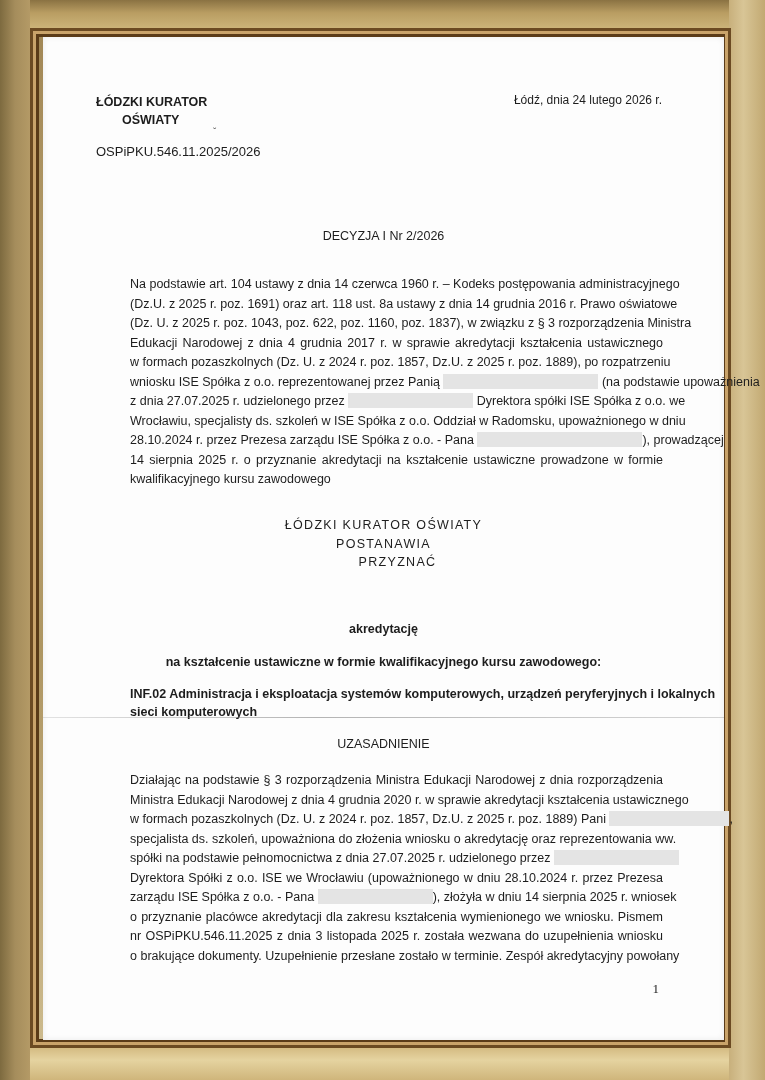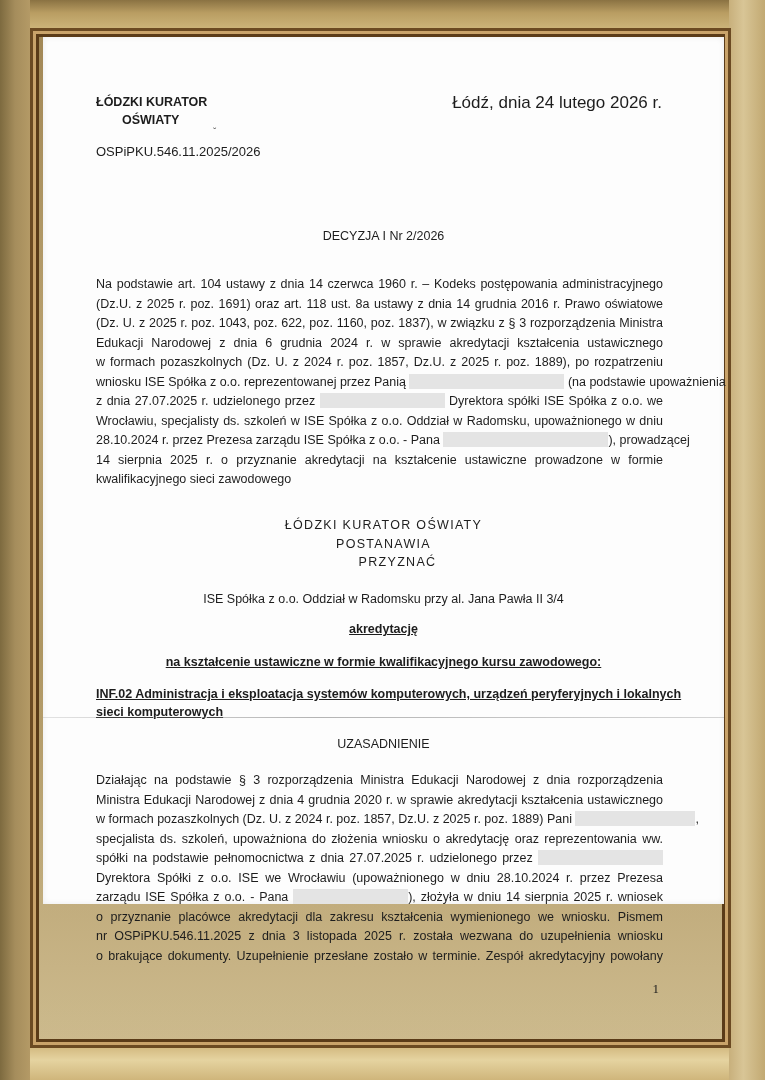--- a/index.html
+++ b/index.html
@@ -24,43 +24,43 @@
   .frame-right { position:absolute; right:0; top:0; bottom:0; width:36px;
     background: linear-gradient(90deg,#c8b07c 0%,#d8c596 40%,#c2a972 100%); }
   .frame-lip {
     position:absolute; left:30px; top:28px; width:701px; height:1020px;
     border: 3px solid #6b4a22;
     box-shadow: inset 0 0 0 3px #c9a36a, inset 0 0 0 6px #5a3b18;
     box-sizing: border-box;
   }
   
   .page {
-    position:absolute; left:43px; top:37px; width:681px; height:867px;
+    position:absolute; left:43px; top:37px; width:681px; height:1003px;
     background:#fdfdfd;
     box-shadow: inset 0 0 6px rgba(0,0,0,0.08);
     color:#1d1d1d;
     font-size:12.6px;
   }
   .abs { position:absolute; white-space:nowrap; }
   .org-name { left:53px; top:56px; font-weight:bold; font-size:12.5px; line-height:18px; }
   .org-name .l2 { padding-left:26px; display:block; }
-  .date { right:62px; top:56px; font-size:17px; }
+  .date { right:62px; top:56px; font-size:12px; }
   .ref { left:53px; top:107px; font-size:13px; }
   .mark { left:170px; top:90px; font-size:10px; color:#444; }
   .title { left:0; right:0; top:192px; text-align:center; font-weight:normal; font-size:12.5px; }
   .para {
     position:absolute; left:53px; width:567px;
     line-height:19.5px; text-align:justify; font-size:12.5px;
   }
-  .line { display:block; text-align:justify; text-align-last:justify; white-space:nowrap; }
+  .line { display:block; text-align:justify; text-align-last:justify; white-space:nowrap;margin-left:34px; }
   .line.last { text-align-last:left; }
   .redact { display:inline-block; background:#e4e4e4; height:15px; vertical-align:-3px; }
   .center { position:absolute; left:0; right:0; text-align:center; font-size:12.5px; }
   .spaced { letter-spacing:1.3px; }
-  .bold { font-weight:bold;text-decoration:underline; }
+  .bold { font-weight:bold; }
   .fold {
     position:absolute; left:0; right:0; top:680px; height:1px;
     background: linear-gradient(90deg, rgba(120,120,120,0.2), rgba(120,120,120,0.55) 40%, rgba(120,120,120,0.3));
   }
   .page-num { right:65px; top:944px; font-size:13px; font-family:"Liberation Serif", serif; }
 </style>
 </head>
 <body>
 
 <div class="frame">
@@ -80,34 +80,33 @@
   <div class="abs mark">ˇ</div>
   <div class="abs date">Łódź, dnia 24 lutego 2026 r.</div>
   <div class="abs ref">OSPiPKU.546.11.2025/2026</div>
 
   <div class="abs title">DECYZJA I Nr 2/2026</div>
 
   <div class="para" style="top:238px;">
     <span class="line">Na podstawie art. 104 ustawy z dnia 14 czerwca 1960 r. – Kodeks postępowania administracyjnego</span>
     <span class="line">(Dz.U. z 2025 r. poz. 1691) oraz art. 118 ust. 8a ustawy z dnia 14 grudnia 2016 r. Prawo oświatowe</span>
     <span class="line">(Dz. U. z 2025 r. poz. 1043, poz. 622, poz. 1160, poz. 1837), w związku z § 3 rozporządzenia Ministra</span>
-    <span class="line">Edukacji Narodowej z dnia 6 grudnia 2024 r. w sprawie akredytacji kształcenia ustawicznego</span>
+    <span class="line">Edukacji Narodowej z dnia 4 grudnia 2017 r. w sprawie akredytacji kształcenia ustawicznego</span>
     <span class="line">w formach pozaszkolnych (Dz. U. z 2024 r. poz. 1857, Dz.U. z 2025 r. poz. 1889), po rozpatrzeniu</span>
     <span class="line"><span>wniosku ISE Spółka z o.o. reprezentowanej przez Panią</span> <span class="redact" style="width:155px"></span> <span>(na podstawie upoważnienia</span></span>
     <span class="line"><span>z dnia 27.07.2025 r. udzielonego przez</span> <span class="redact" style="width:125px"></span> <span>Dyrektora spółki ISE Spółka z o.o. we</span></span>
     <span class="line">Wrocławiu, specjalisty ds. szkoleń w ISE Spółka z o.o. Oddział w Radomsku, upoważnionego w dniu</span>
     <span class="line"><span>28.10.2024 r. przez Prezesa zarządu ISE Spółka z o.o. - Pana</span> <span class="redact" style="width:165px"></span><span>), prowadzącej</span></span>
     <span class="line">14 sierpnia 2025 r. o przyznanie akredytacji na kształcenie ustawiczne prowadzone w formie</span>
-    <span class="line last">kwalifikacyjnego sieci zawodowego</span>
+    <span class="line last">kwalifikacyjnego kursu zawodowego</span>
   </div>
 
   <div class="center spaced" style="top:481px;">ŁÓDZKI KURATOR OŚWIATY</div>
   <div class="center spaced" style="top:500px;">POSTANAWIA</div>
   <div class="center spaced" style="top:518px;margin-left:28px;">PRZYZNAĆ</div>
-  <div class="center" style="top:555px;">ISE Spółka z o.o. Oddział w Radomsku przy al. Jana Pawła II 3/4</div>
   <div class="center bold" style="top:585px;">akredytację</div>
   <div class="center bold" style="top:618px;">na kształcenie ustawiczne w formie kwalifikacyjnego kursu zawodowego:</div>
   <div class="para bold" style="top:648px; line-height:18px;">
     <span class="line">INF.02 Administracja i eksploatacja systemów komputerowych, urządzeń peryferyjnych i lokalnych</span>
     <span class="line last">sieci komputerowych</span>
   </div>
 
   <div class="fold"></div>
 
   <div class="center" style="top:700px;">UZASADNIENIE</div>

